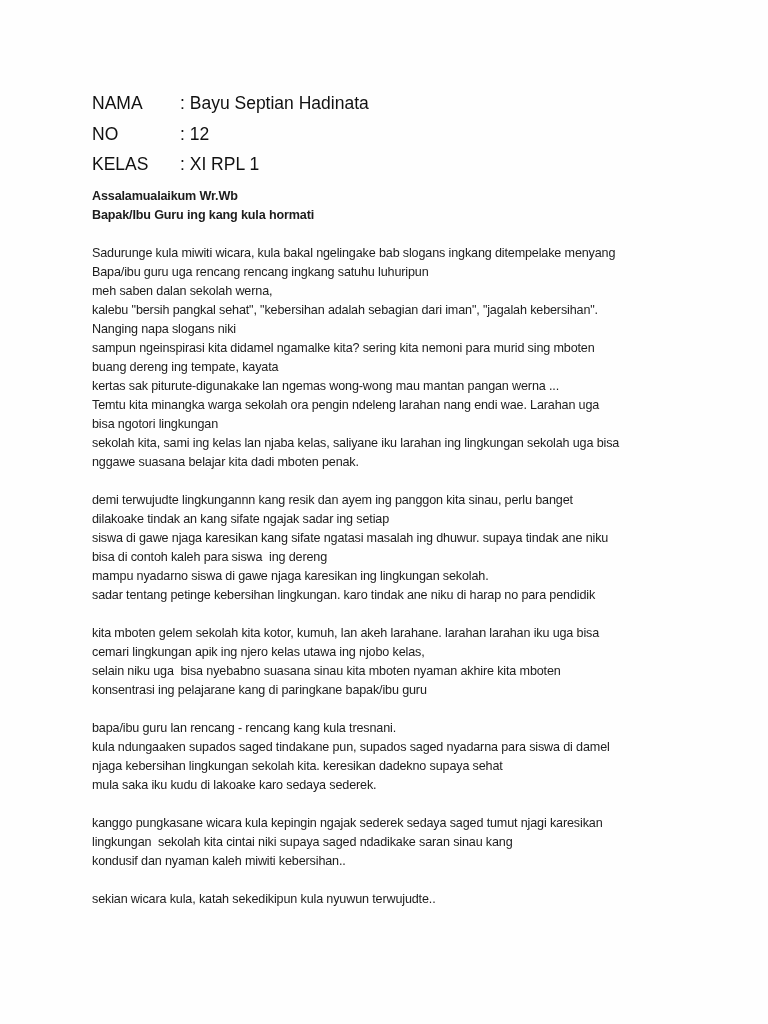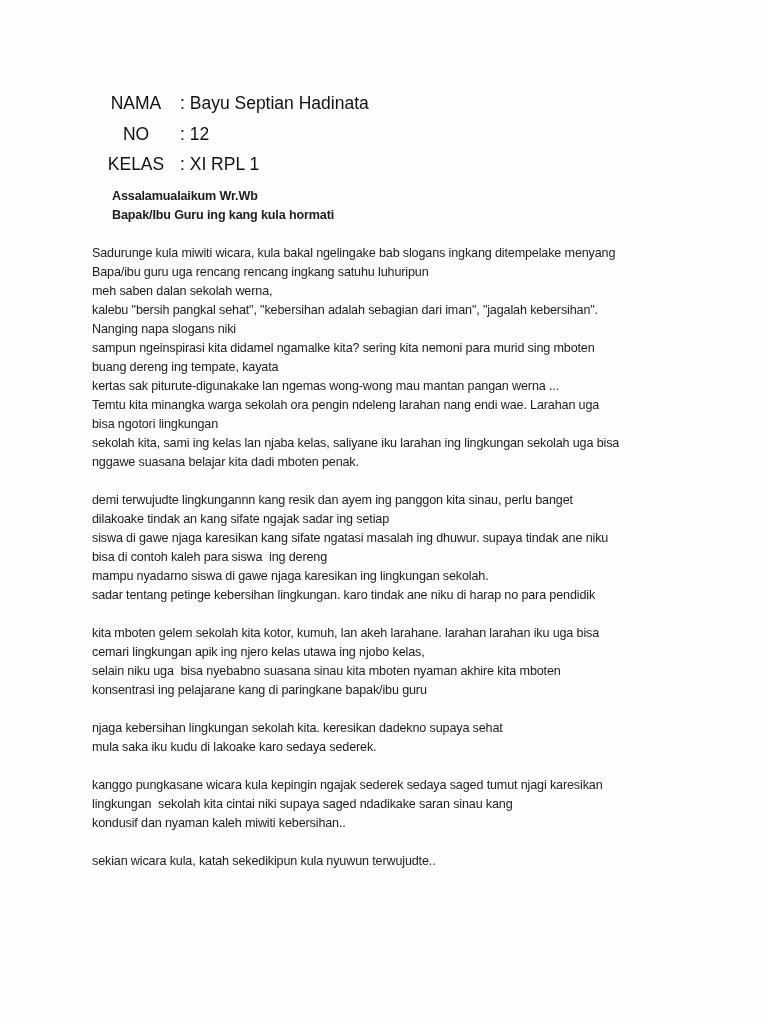--- a/index.html
+++ b/index.html
@@ -20,21 +20,20 @@
       width: 768px; height: 1024px;
       background: #fefefe;
     }
     .header {
       position: absolute;
       left: 92px;
       top: 91px;
       font-family: "Liberation Sans", sans-serif;
       font-size: 17.5px;
       color: #111;
-      text-align: center;
     }
     .header-row {
       height: 30.5px;
       line-height: 24px;
       display: flex;
       white-space: nowrap;
     }
     .header-label {
       width: 88px;
       display: inline-block;
@@ -55,21 +54,21 @@
     }
     .line {
       display: block;
       white-space: pre;
       height: 19px;
     }
     .gap {
       display: block;
       height: 19px;
     }
-    .bold { font-weight: bold; margin-left: 20px; }
+    .bold { font-weight: bold; }
   </style>
 </head>
 <body>
 
 <div class="page">
 
   <div class="header">
     <div class="header-row">
       <span class="header-label">NAMA</span>
       <span class="header-value">: Bayu Septian Hadinata</span>
@@ -117,20 +116,22 @@
 
     <div>
       <span class="line">kita mboten gelem sekolah kita kotor, kumuh, lan akeh larahane. larahan larahan iku uga bisa</span>
       <span class="line">cemari lingkungan apik ing njero kelas utawa ing njobo kelas,</span>
       <span class="line">selain niku uga  bisa nyebabno suasana sinau kita mboten nyaman akhire kita mboten</span>
       <span class="line">konsentrasi ing pelajarane kang di paringkane bapak/ibu guru</span>
     </div>
     <span class="gap"></span>
 
     <div>
+      <span class="line">bapa/ibu guru lan rencang - rencang kang kula tresnani.</span>
+      <span class="line">kula ndungaaken supados saged tindakane pun, supados saged nyadarna para siswa di damel</span>
       <span class="line">njaga kebersihan lingkungan sekolah kita. keresikan dadekno supaya sehat</span>
       <span class="line">mula saka iku kudu di lakoake karo sedaya sederek.</span>
     </div>
     <span class="gap"></span>
 
     <div>
       <span class="line">kanggo pungkasane wicara kula kepingin ngajak sederek sedaya saged tumut njagi karesikan</span>
       <span class="line">lingkungan  sekolah kita cintai niki supaya saged ndadikake saran sinau kang</span>
       <span class="line">kondusif dan nyaman kaleh miwiti kebersihan..</span>
     </div>

